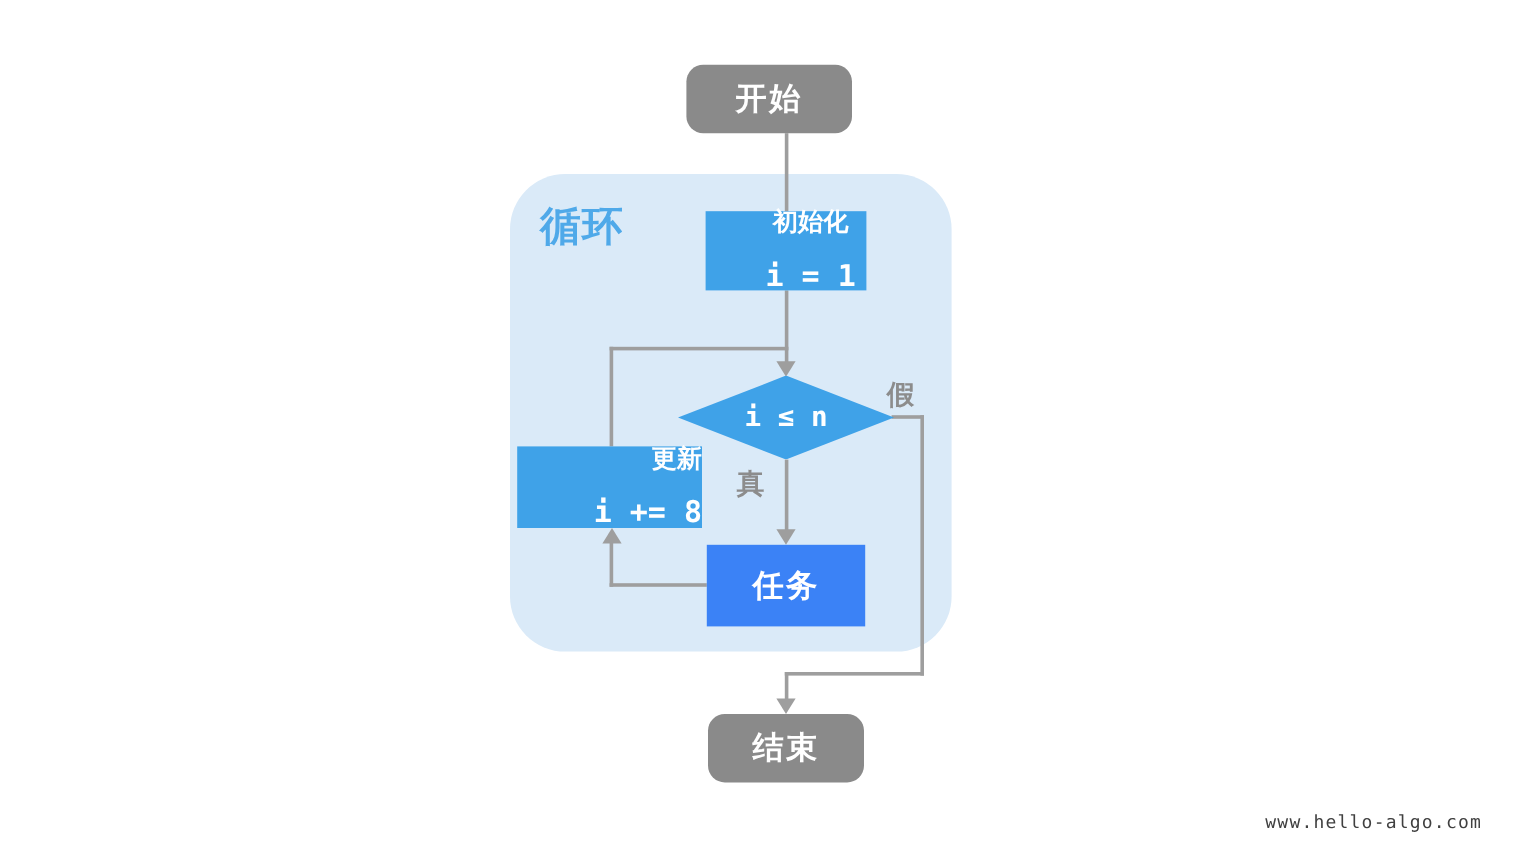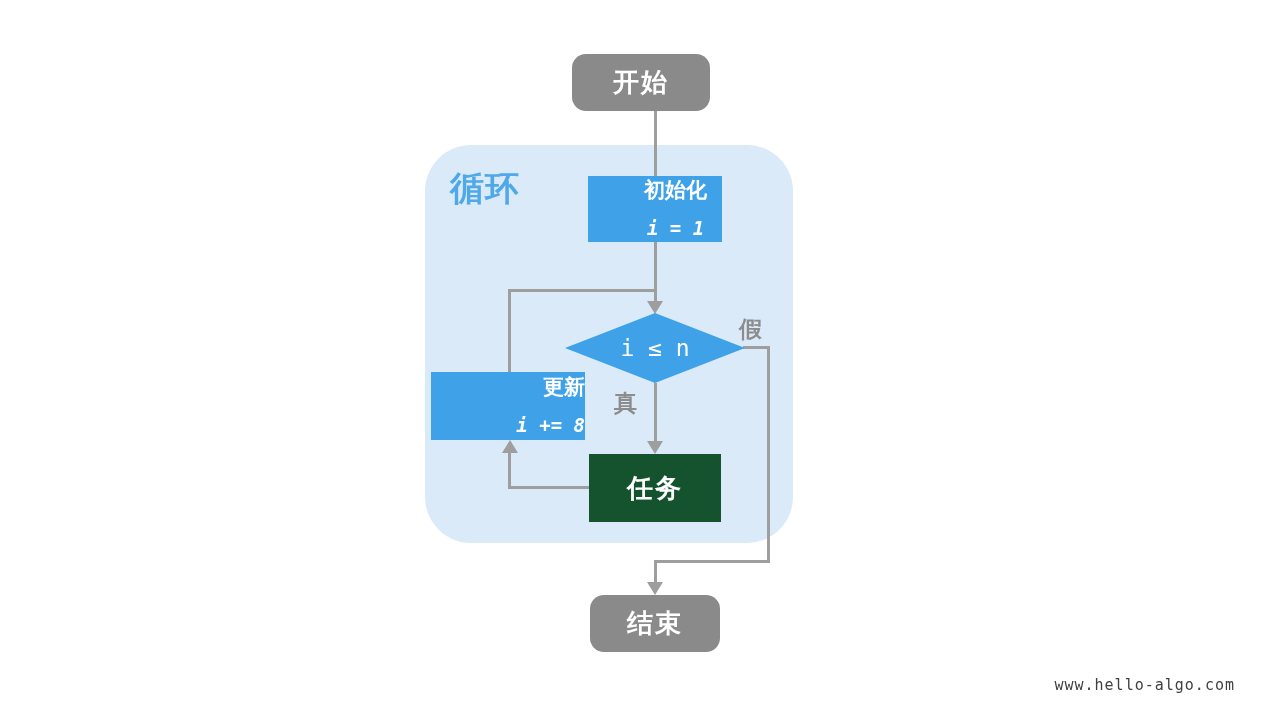--- a/index.html
+++ b/index.html
@@ -52,38 +52,38 @@
   .rect-blue {
     background: #3FA2E8;
     font-size: 21px;
     font-weight: bold;
     padding-left: 41px;
   }
   .node-init   { left: 588px; top: 176px; width: 134px; height: 66px; }
   .node-update { left: 431px; top: 372px; width: 154px; height: 68px; align-items: flex-end; }
   .node-task {
     left: 589px; top: 454px; width: 132px; height: 68px;
-    background: #14532d;
+    background: #3b82f6;
     font-size: 26px;
     font-weight: bold;
     letter-spacing: 2px;
   }
-  .node .code-line { font-size: 19px; font-weight: bold; margin-top: 14px; font-style: italic; }
+  .node .code-line { font-size: 25px; font-weight: bold; margin-top: 14px; }
   .diamond {
     position: absolute;
     left: 565px; top: 313px;
     width: 180px; height: 70px;
     background: #3FA2E8;
     clip-path: polygon(50% 0, 100% 50%, 50% 100%, 0 50%);
     display: flex;
     align-items: center;
     justify-content: center;
     color: #ffffff;
     font-size: 23px;
-    font-weight: normal;
+    font-weight: bold;
   }
 
   
   .edge {
     position: absolute;
     background: #9E9E9E;
   }
   .arrowhead {
     position: absolute;
     width: 0; height: 0;

